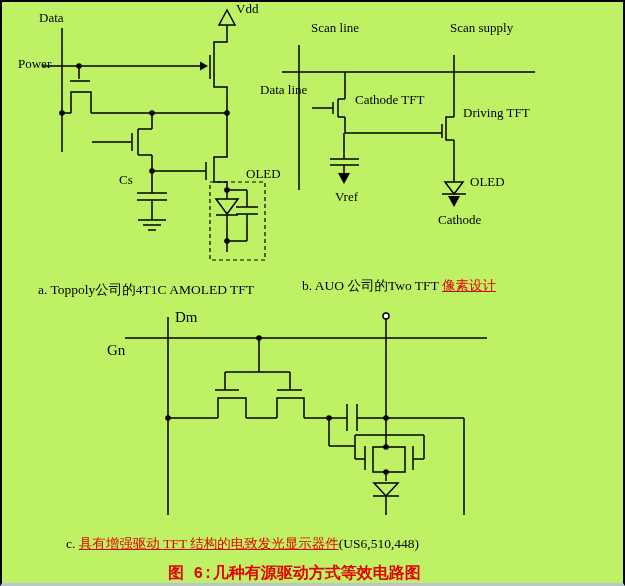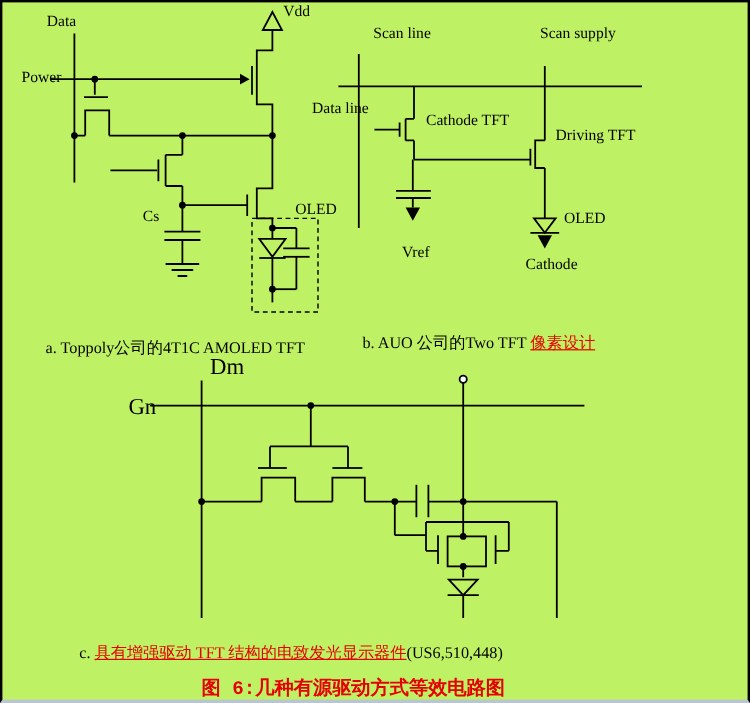--- a/index.html
+++ b/index.html
@@ -13,21 +13,21 @@
     box-sizing:border-box;
     overflow:hidden;
     font-family:"Liberation Serif", serif;
   }
   .canvas{position:absolute;left:0;top:0;}
   .lbl{
     position:absolute;
     font-family:"Liberation Serif", serif;
     font-size:13px;color:#000;white-space:nowrap;line-height:1.1;
   }
-  .lbl.big{font-size:19px;}
+  .lbl.big{font-size:15px;margin-top:12px;}
   .caption{
     position:absolute;
     font-family:"Liberation Serif", serif;
     font-size:13.5px;color:#000;white-space:nowrap;line-height:1.15;margin-top:16px;
   }
   .red{color:#e60000;}
   .underline{text-decoration:underline;text-align:center;}
   .fig-title{
     position:absolute;
     font-family:Liberation Mono, monospace;
@@ -205,21 +205,21 @@
   <span class="lbl" style="left:234px;top:0px">Vdd</span>
   <span class="lbl" style="left:117px;top:171px">Cs</span>
   <span class="lbl" style="left:244px;top:165px">OLED</span>
   <div class="caption" style="left:36px;top:264px">a. Toppoly公司的4T1C AMOLED TFT</div>
 
   <span class="lbl" style="left:309px;top:19px">Scan line</span>
   <span class="lbl" style="left:448px;top:19px">Scan supply</span>
   <span class="lbl" style="left:258px;top:81px">Data line</span>
   <span class="lbl" style="left:353px;top:91px">Cathode TFT</span>
   <span class="lbl" style="left:461px;top:104px">Driving TFT</span>
-  <span class="lbl" style="left:333px;top:201px">Vref</span>
+  <span class="lbl" style="left:333px;top:188px">Vref</span>
   <span class="lbl" style="left:468px;top:173px">OLED</span>
   <span class="lbl" style="left:436px;top:211px">Cathode</span>
   <div class="caption" style="left:300px;top:260px"><span>b. AUO 公司的Two TFT </span><span class="red underline">像素设计</span></div>
 
   <span class="lbl big" style="left:173px;top:295px">Dm</span>
   <span class="lbl big" style="left:105px;top:328px">Gn</span>
   <div class="caption" style="left:64px;top:518px"><span>c. </span><span class="red underline">具有增强驱动 TFT 结构的电致发光显示器件</span><span>(US6,510,448)</span></div>
 
   <div class="fig-title" style="left:166px;top:561px">图 6:几种有源驱动方式等效电路图</div>
 

